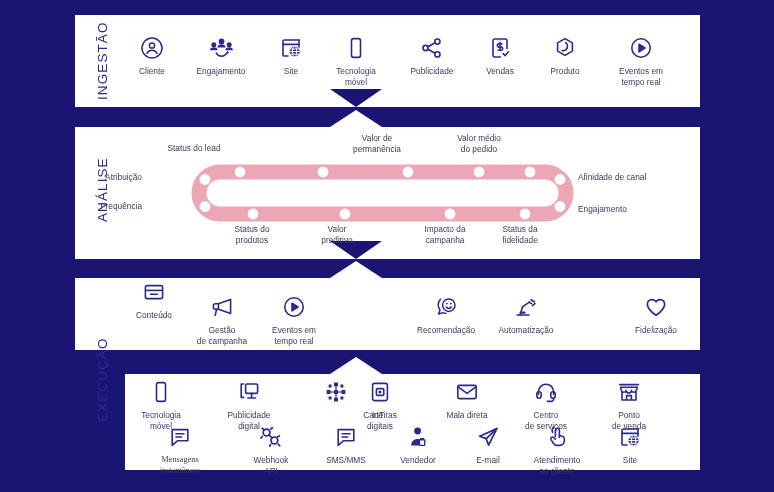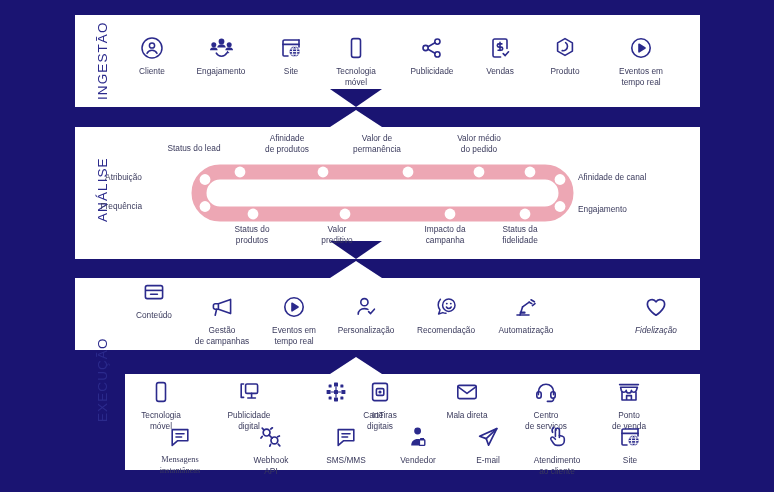--- a/index.html
+++ b/index.html
@@ -215,22 +215,20 @@
     <circle cx="450" cy="87" r="5.4" fill="#ffffff"></circle>
 
     <circle cx="130" cy="52.5" r="5.4" fill="#ffffff"></circle>
     <circle cx="130" cy="79.5" r="5.4" fill="#ffffff"></circle>
 
     <circle cx="485" cy="52.5" r="5.4" fill="#ffffff"></circle>
     <circle cx="485" cy="79.5" r="5.4" fill="#ffffff"></circle>
   </svg>
 
   <div class="an-lab" style="left:139px;top:143px;">Status do lead</div>
-  <div class="an-lab" style="left:232px;top:133px;">Afinidade
-de produtos</div>
   <div class="an-lab" style="left:322px;top:133px;">Valor de
 permanência</div>
   <div class="an-lab" style="left:424px;top:133px;">Valor médio
 do pedido</div>
 
   <div class="an-lab" style="left:197px;top:224px;">Status do
 produtos</div>
   <div class="an-lab" style="left:390px;top:224px;">Impacto da
 campanha</div>
   <div class="an-lab" style="left:282px;top:224px;">Valor
@@ -261,44 +259,34 @@
 
   <div class="cell" style="left:174px;top:294px;">
     <div class="ico">
       <svg width="24" height="24" viewBox="0 0 24 24" fill="none" stroke="#2b2a8c" stroke-width="1.6">
         <path d="M20.6 4.4v14.2L8.4 14.2V8.8z" stroke-linejoin="round"></path>
         <path d="M8.4 8.8H5.2A1.8 1.8 0 0 0 3.4 10.6v1.8A1.8 1.8 0 0 0 5.2 14.2h3.2" stroke-linejoin="round"></path>
         <path d="M6.6 14.2l-1.4 6" stroke-linecap="round"></path>
       </svg>
     </div>
     <div class="cap">Gestão
-de campanhas</div>
+de campanha</div>
   </div>
 
   <div class="cell" style="left:246px;top:294px;">
     <div class="ico">
       <svg width="24" height="24" viewBox="0 0 24 24" fill="none" stroke="#2b2a8c" stroke-width="1.6">
         <circle cx="12" cy="12" r="9.2"></circle>
         <path d="M10 8.2l6 3.8-6 3.8z" fill="#2b2a8c" stroke-linejoin="round"></path>
       </svg>
     </div>
     <div class="cap">Eventos em
 tempo real</div>
   </div>
 
-  <div class="cell" style="left:318px;top:294px;">
-    <div class="ico">
-      <svg width="24" height="24" viewBox="0 0 24 24" fill="none" stroke="#2b2a8c" stroke-width="1.6">
-        <circle cx="10.4" cy="7.2" r="3.6"></circle>
-        <path d="M4.2 19.2c0-3.6 2.8-5.6 6.2-5.6 1.3 0 2.5.3 3.5.8" stroke-linecap="round"></path>
-        <path d="M14.6 16.6l2 2 3.8-4.4" stroke-linecap="round" stroke-linejoin="round"></path>
-      </svg>
-    </div>
-    <div class="cap">Personalização</div>
-  </div>
 
   <div class="cell" style="left:398px;top:294px;">
     <div class="ico">
       <svg width="24" height="24" viewBox="0 0 24 24" fill="none" stroke="#2b2a8c" stroke-width="1.5">
         <path d="M6.4 4.2A8.4 8.4 0 0 0 4.2 10c0 1.9.7 3.6 1.8 5l-1.4 4 4.2-1.4a8.7 8.7 0 0 0 3.2.6" stroke-linecap="round" stroke-linejoin="round"></path>
         <circle cx="14.8" cy="10.2" r="6.2"></circle>
         <circle cx="12.8" cy="8.6" r=".95" fill="#2b2a8c" stroke="none"></circle>
         <circle cx="16.8" cy="8.6" r=".95" fill="#2b2a8c" stroke="none"></circle>
         <path d="M12.4 12c.6 1 1.4 1.5 2.4 1.5s1.8-.5 2.4-1.5" stroke-linecap="round"></path>
       </svg>
@@ -313,21 +301,21 @@
         <path d="M6 20l2.6-8.2" stroke-linecap="round"></path>
         <path d="M8.6 11.8l6.6-4.6" stroke-linecap="round"></path>
         <path d="M15.2 7.2l2.6 1.4M17 4.8l3.4 2M18.4 10.6l2.6-2" stroke-linecap="round"></path>
         <rect x="5.6" y="16.4" width="6" height="2.4" rx="1" fill="#2b2a8c" stroke="none"></rect>
       </svg>
     </div>
     <div class="cap">Automatização</div>
   </div>
 
 
-  <div class="cell" style="left:608px;top:294px;font-style:italic;">
+  <div class="cell" style="left:608px;top:294px;">
     <div class="ico">
       <svg width="24" height="24" viewBox="0 0 24 24" fill="none" stroke="#2b2a8c" stroke-width="1.7">
         <path d="M12 20.2S3.4 14.8 3.4 9.2A4.6 4.6 0 0 1 12 6.9a4.6 4.6 0 0 1 8.6 2.3c0 5.6-8.6 11-8.6 11z" stroke-linejoin="round"></path>
       </svg>
     </div>
     <div class="cap">Fidelização</div>
   </div>
 
   <div class="panel p4"></div>
   <div class="notch-up" style="left:330px;top:357px;"></div>

